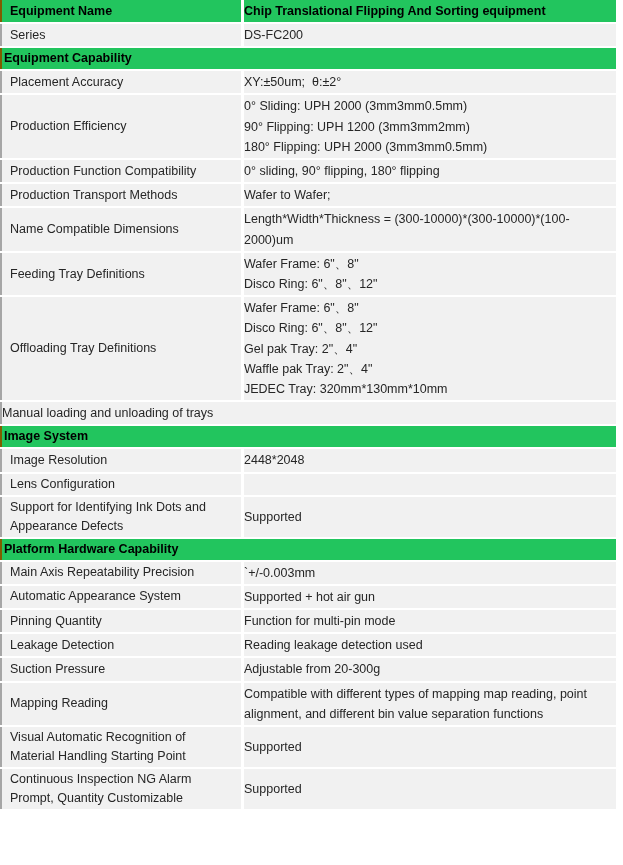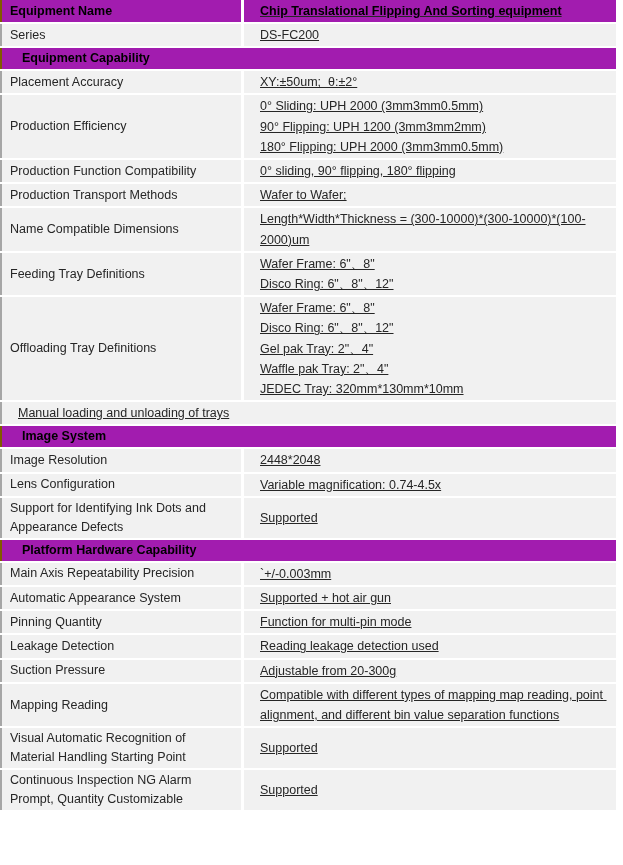--- a/index.html
+++ b/index.html
@@ -10,62 +10,61 @@
   }
   .spec-table{width:616px;}
   .row{
     display:flex;
     background:#F1F1F1;
     border-left:2px solid #A6A6A6;
     margin-bottom:2px;
     min-height:20px;
   }
   .row.yellow{
-    background:#a21caf;
+    background:#22c55e;
     border-left-color:#7F5C00;
   }
   .label-cell{
     width:242px;
     box-sizing:border-box;
     padding:1px 14px 1px 8px;
     display:flex;
     align-items:center;
     font-size:12.5px;
     line-height:19px;
     color:#262626;
     border-right:3px solid #ffffff;
   }
   .row.yellow .label-cell{
     font-weight:bold;
     color:#000000;
   }
   .value-cell{
     flex:1;
     box-sizing:border-box;
-    padding:1px 8px 1px 16px;
+    padding:1px 8px 1px 0;
     display:flex;
     flex-direction:column;
     justify-content:center;
     font-size:12.5px;
     color:#262626;
-    text-decoration:underline;
   }
   .vline{
     line-height:20.2px;
     white-space:pre-wrap;
   }
   .header-value{
     font-weight:bold;
     color:#000000;
     line-height:20px;
   }
   .section-cell{
     width:100%;
     box-sizing:border-box;
-    padding:1px 20px;
+    padding:1px 2px;
     display:flex;
     align-items:center;
     min-height:20px;
     font-size:12.5px;
     font-weight:bold;
     color:#000000;
     line-height:19px;
   }
 </style>
 </head>
@@ -145,23 +144,20 @@
     <div class="section-cell">Image System</div>
   </div>
     <div class="row">
     <div class="label-cell">Image Resolution</div>
     <div class="value-cell">
         <div class="vline">2448*2048</div>
       </div>
   </div>
     <div class="row">
     <div class="label-cell">Lens Configuration</div>
-    <div class="value-cell">
-        <div class="vline">Variable magnification: 0.74-4.5x</div>
-      </div>
   </div>
     <div class="row">
     <div class="label-cell">Support for Identifying Ink Dots and Appearance Defects</div>
     <div class="value-cell">
         <div class="vline">Supported</div>
       </div>
   </div>
     <div class="row yellow">
     <div class="section-cell">Platform Hardware Capability</div>
   </div>

